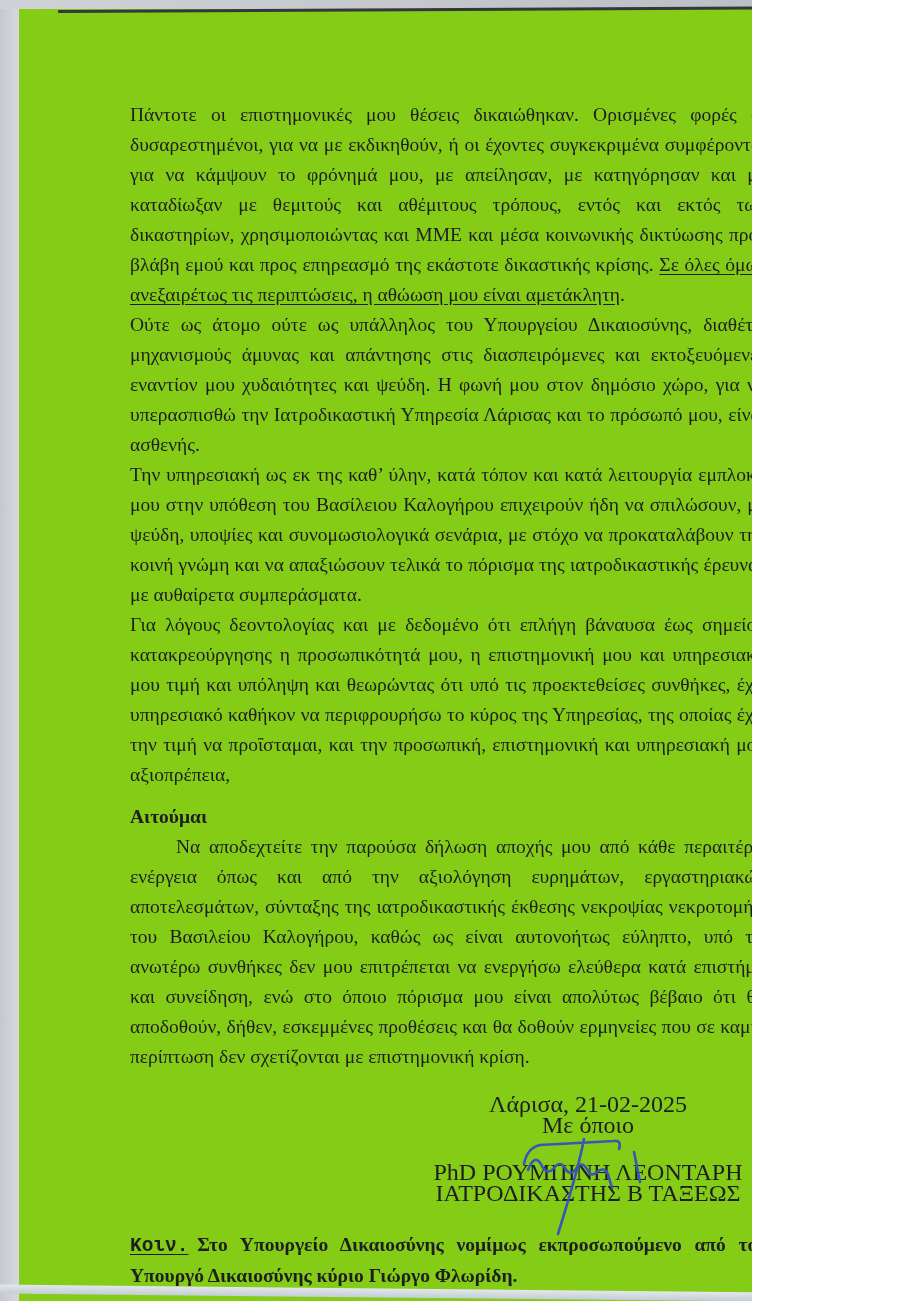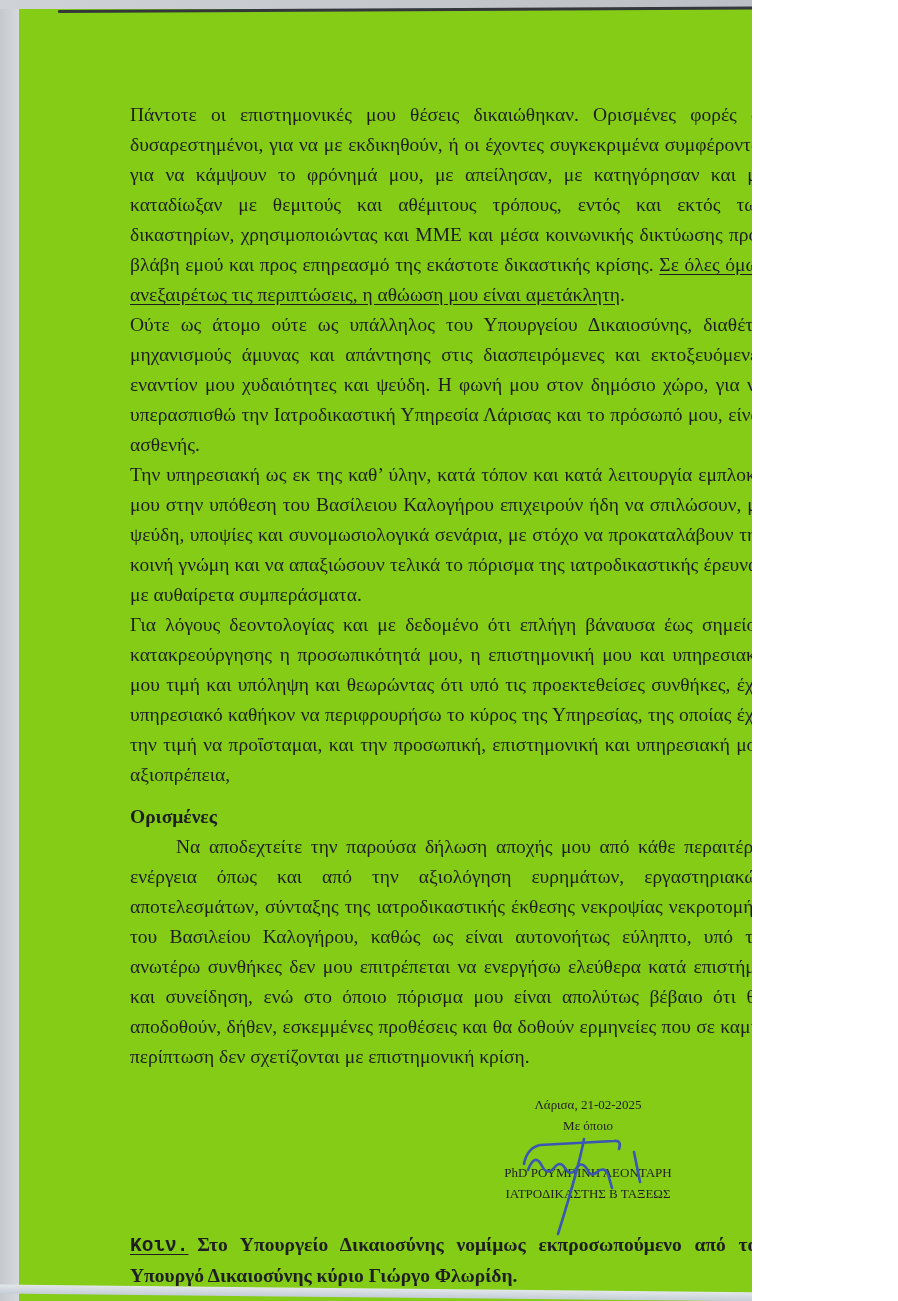--- a/index.html
+++ b/index.html
@@ -34,21 +34,21 @@
     position:absolute; left:130px; top:100px; width:636px;
     font-size:19.5px; line-height:30px; color:#1e1e22;
     text-align:justify;
   }
   .content p { margin:0; }
   .u { text-decoration:underline; text-underline-offset:3px; }
   .heading { font-weight:bold; margin-top:12px !important; }
   .indent { text-indent:46px; }
   .closing {
     position:relative; margin-top:22px; margin-left:288px; width:340px;
-    text-align:center; font-size:13px; line-height:21px;
+    text-align:center; font-size:24px; line-height:21px;
   }
   .sig-space { height:26px; }
   .sig {
     position:absolute; left:100px; top:40px; width:150px; height:105px;
     pointer-events:none; overflow:visible;
   }
   .cc { font-weight:bold; margin-top:26px !important; }
   .cc-label { margin-right:0.45em;font-family:Liberation Mono, monospace; }
 </style>
 </head>
@@ -63,21 +63,21 @@
   <div class="content">
 
     <p><span>Πάντοτε οι επιστημονικές μου θέσεις δικαιώθηκαν.  Ορισμένες φορές οι δυσαρεστημένοι, για να με εκδικηθούν, ή οι έχοντες συγκεκριμένα συμφέροντα, για να κάμψουν το φρόνημά μου, με απείλησαν, με κατηγόρησαν και με καταδίωξαν με θεμιτούς και αθέμιτους τρόπους, εντός και εκτός των δικαστηρίων, χρησιμοποιώντας και ΜΜΕ και μέσα κοινωνικής δικτύωσης προς βλάβη εμού και προς επηρεασμό της εκάστοτε δικαστικής  κρίσης. </span><span class="u">Σε όλες όμως ανεξαιρέτως τις περιπτώσεις, η αθώωση μου είναι αμετάκλητη</span><span>.</span></p>
 
     <p>Ούτε ως άτομο ούτε ως υπάλληλος του Υπουργείου Δικαιοσύνης, διαθέτω μηχανισμούς άμυνας και απάντησης στις διασπειρόμενες και εκτοξευόμενες εναντίον μου χυδαιότητες και ψεύδη. Η φωνή μου στον δημόσιο χώρο, για να υπερασπισθώ την Ιατροδικαστική Υπηρεσία Λάρισας και το πρόσωπό μου,  είναι ασθενής.</p>
 
     <p>Την υπηρεσιακή ως εκ της καθ’ ύλην, κατά τόπον και κατά λειτουργία εμπλοκή μου στην υπόθεση του Βασίλειου Καλογήρου επιχειρούν ήδη να σπιλώσουν, με ψεύδη, υποψίες και συνομωσιολογικά σενάρια, με στόχο να προκαταλάβουν την κοινή γνώμη και να απαξιώσουν τελικά το πόρισμα της ιατροδικαστικής έρευνας με αυθαίρετα συμπεράσματα.</p>
 
     <p>Για λόγους δεοντολογίας και με δεδομένο ότι επλήγη βάναυσα έως σημείου κατακρεούργησης η προσωπικότητά μου, η επιστημονική μου και υπηρεσιακή μου τιμή  και υπόληψη και θεωρώντας ότι υπό τις προεκτεθείσες συνθήκες, έχω υπηρεσιακό καθήκον να περιφρουρήσω το κύρος της Υπηρεσίας, της οποίας έχω την τιμή να προΐσταμαι, και την προσωπική, επιστημονική και υπηρεσιακή μου αξιοπρέπεια,</p>
 
-    <p class="heading">Ορισμένες</p>
+    <p class="heading">Αιτούμαι</p>
 
     <p class="indent">Να αποδεχτείτε την παρούσα δήλωση αποχής μου  από κάθε περαιτέρω ενέργεια όπως και από την αξιολόγηση ευρημάτων, εργαστηριακών αποτελεσμάτων, σύνταξης της ιατροδικαστικής έκθεσης νεκροψίας νεκροτομής, του Βασιλείου Καλογήρου, καθώς ως είναι αυτονοήτως  εύληπτο, υπό τις ανωτέρω συνθήκες δεν μου επιτρέπεται να ενεργήσω ελεύθερα κατά επιστήμη και συνείδηση, ενώ στο όποιο πόρισμα μου είναι απολύτως βέβαιο ότι θα αποδοθούν, δήθεν, εσκεμμένες προθέσεις και θα δοθούν ερμηνείες που σε καμία περίπτωση δεν σχετίζονται με επιστημονική κρίση.</p>
 
     <div class="closing">
       <div>Λάρισα, 21-02-2025</div>
       <div>Με όποιο</div>
       <div class="sig-space"></div>
       <div>PhD ΡΟΥΜΠΙΝΗ ΛΕΟΝΤΑΡΗ</div>
       <div>ΙΑΤΡΟΔΙΚΑΣΤΗΣ Β ΤΑΞΕΩΣ</div>
       <svg class="sig" viewBox="0 0 150 105" aria-hidden="true">

